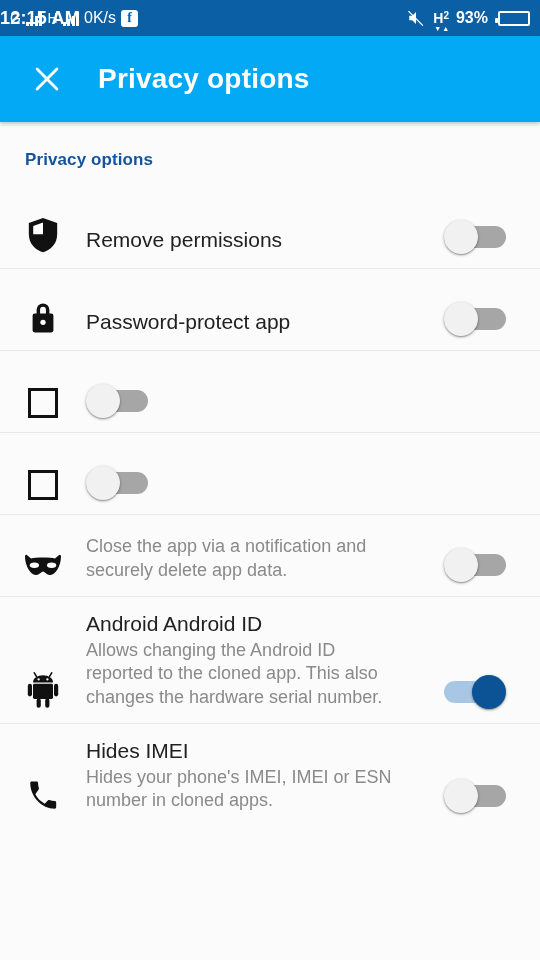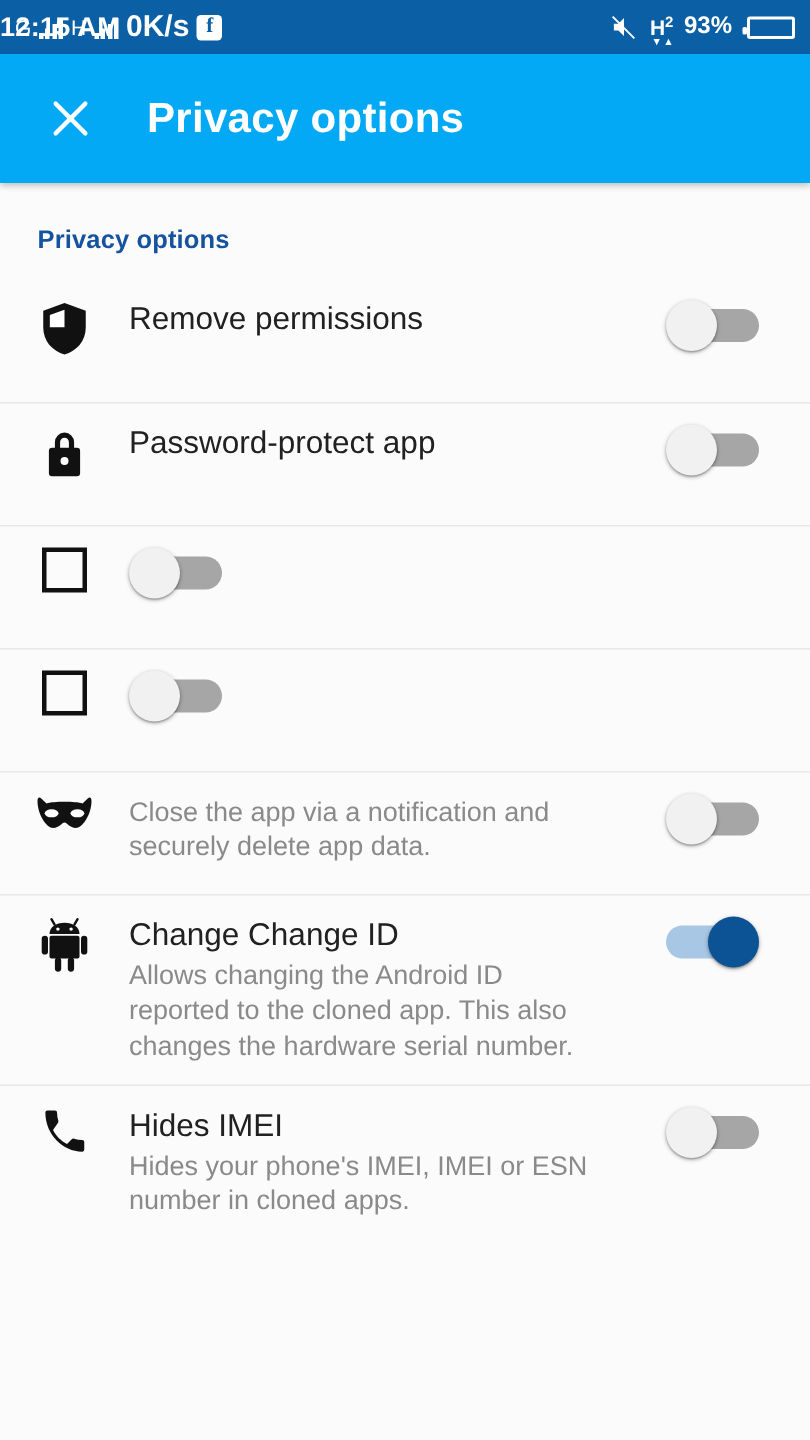--- a/index.html
+++ b/index.html
@@ -28,21 +28,21 @@
     font-size:18px; font-weight:bold; letter-spacing:.2px;
     pointer-events:none;
   }
   .net-letter{ font-size:14px; font-weight:normal; }
   .bars{ display:flex; align-items:flex-end; gap:1.5px; height:15px; }
   .bars i{ display:block; width:3px; background:#fff; }
   .bars i:nth-child(1){ height:4px; }
   .bars i:nth-child(2){ height:7px; }
   .bars i:nth-child(3){ height:10px; }
   .bars i:nth-child(4){ height:14px; }
-  .speed{ font-size:20px; font-weight:bold; }
+  .speed{ font-size:16px; font-weight:normal; }
   .fb{
     width:17px; height:17px; background:#fff; color:#0b5fa5;
     border-radius:3px; font-size:14px; font-weight:bold;
     display:flex; align-items:center; justify-content:center;
     font-family:"Liberation Serif", serif;
   }
   .h2{ display:flex; align-items:flex-start; font-size:14px; font-weight:bold; line-height:1; position:relative; }
   .h2 sub{ font-size:10px; }
   .h2arrows{ position:absolute; bottom:-7px; left:1px; font-size:7px; letter-spacing:1px; }
   .batt{
@@ -74,21 +74,21 @@
     margin-left:28px; letter-spacing:.2px;
   }
 
   
   .content{ width:540px; height:838px; overflow:hidden; background:#fbfbfb; }
   .section-header{
     color:#15539e; font-size:17px; font-weight:bold;
     padding:28px 0 16px 25px; letter-spacing:.1px;
   }
   .row{
-    display:flex; align-items:flex-start;
+    display:flex; align-items:flex-end;
     min-height:82px;
     border-top:1px solid #e8e8e8;
     padding:14px 0;
     background:#fbfbfb;
     cursor:pointer;
   }
   .row.first{ border-top:none; }
   .row-icon{
     width:86px; flex:0 0 86px;
     display:flex; align-items:center; justify-content:center;
@@ -268,21 +268,21 @@
         <circle cx="11.6" cy="8.4" r="1.15" fill="#ffffff"></circle>
         <circle cx="20.4" cy="8.4" r="1.15" fill="#ffffff"></circle>
         <rect x="6" y="12.8" width="20" height="15.2" rx="1.4" fill="#111"></rect>
         <rect x="0.8" y="12.8" width="4.2" height="12.6" rx="2.1" fill="#111"></rect>
         <rect x="27" y="12.8" width="4.2" height="12.6" rx="2.1" fill="#111"></rect>
         <rect x="9.6" y="27.4" width="4.2" height="9.4" rx="2.1" fill="#111"></rect>
         <rect x="18.2" y="27.4" width="4.2" height="9.4" rx="2.1" fill="#111"></rect>
       </svg>
     </div>
     <div class="row-text">
-      <div class="row-title">Change Change ID</div>
+      <div class="row-title">Android Android ID</div>
       <div class="row-sub">Allows changing the Android ID reported to the cloned app. This also changes the hardware serial number.</div>
     </div>
     <div class="row-toggle">
       <div class="switch on">
         <div class="track"></div>
         <div class="thumb"></div>
       </div>
     </div>
   </div>
 

